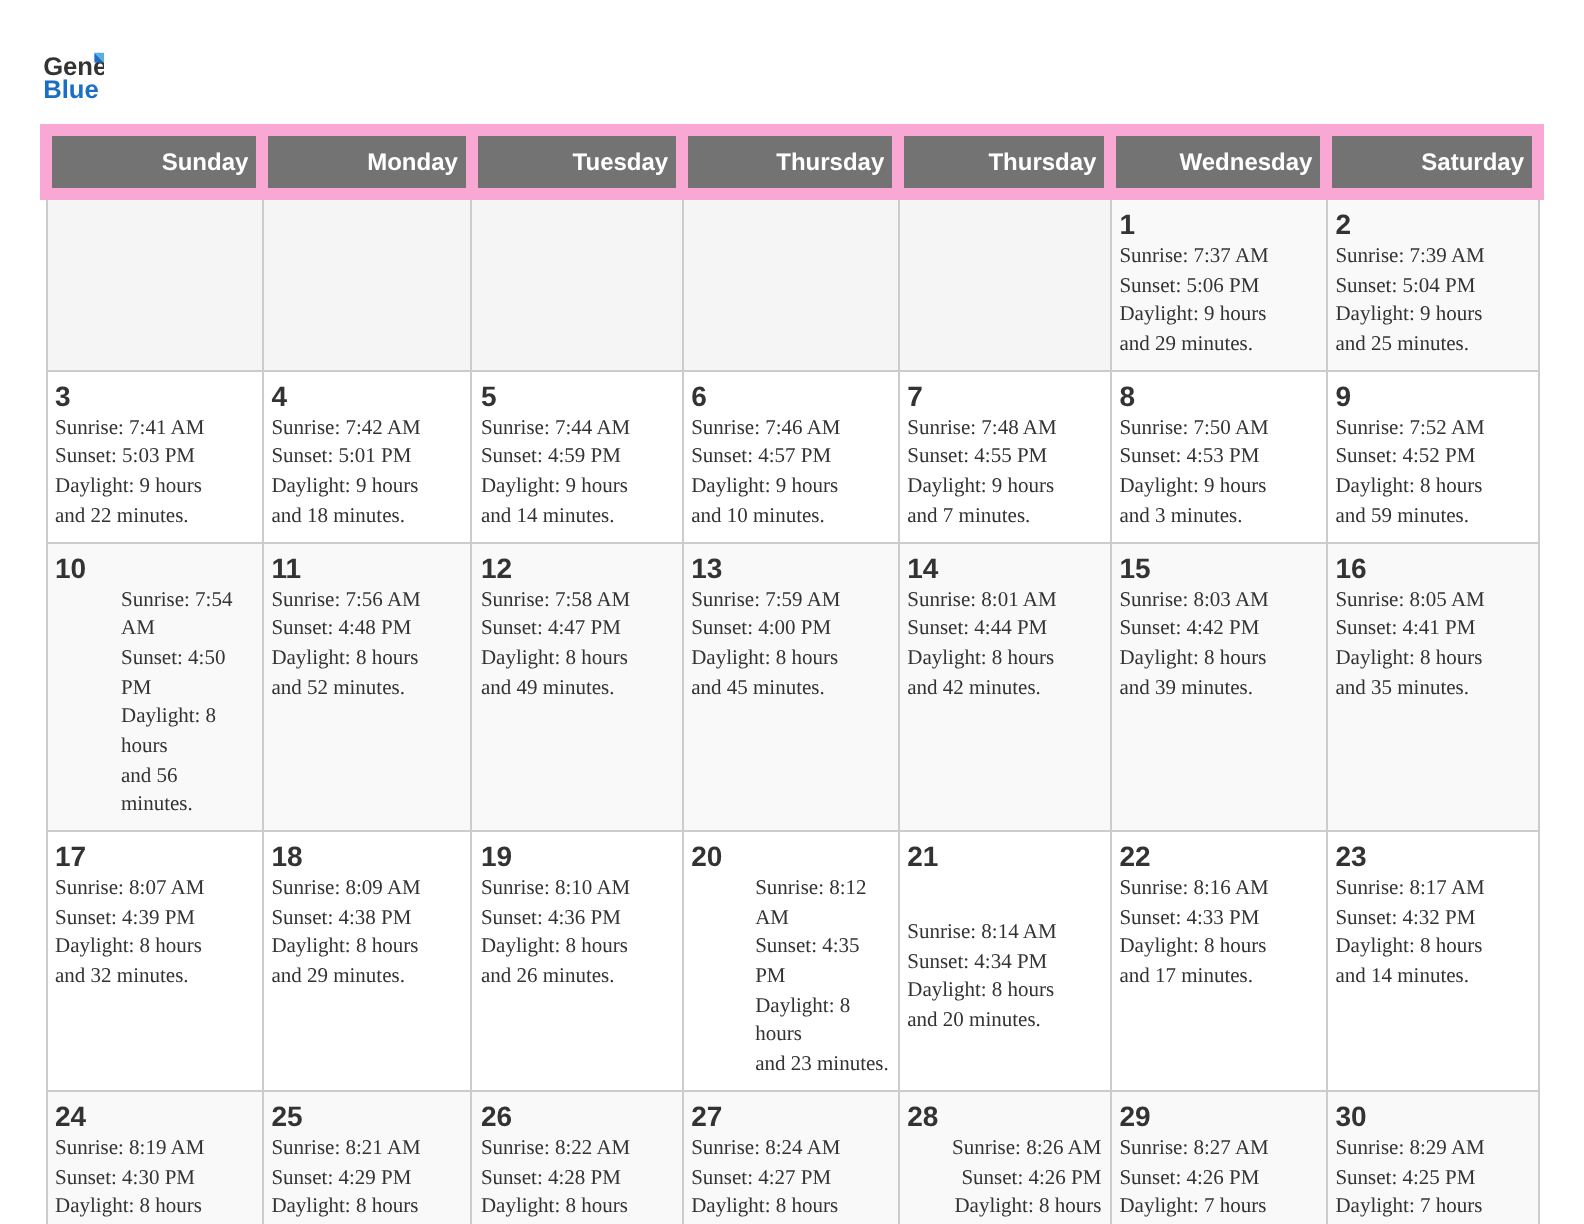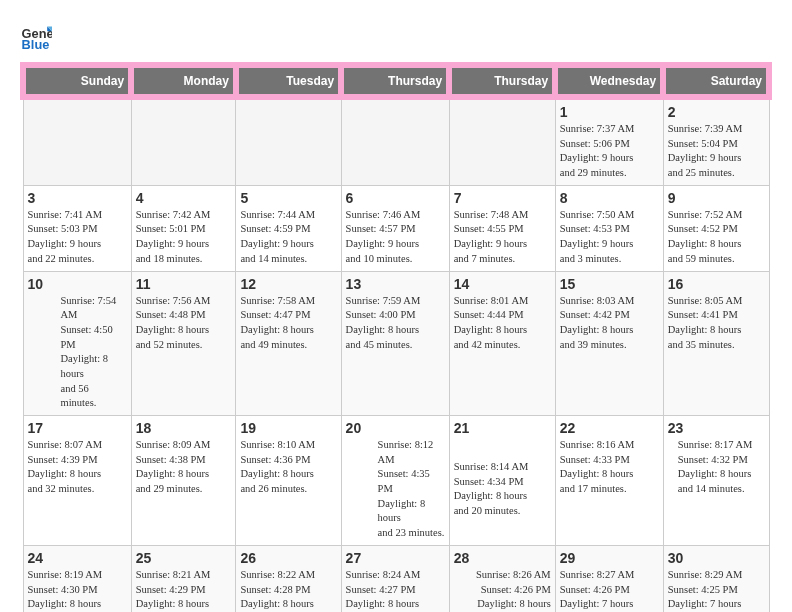--- a/index.html
+++ b/index.html
@@ -275,21 +275,21 @@
         </td>
         <td>
           <span class="day-num">22</span>
           <div class="day-info" style="white-space: pre-line;">Sunrise: 8:16 AM
 Sunset: 4:33 PM
 Daylight: 8 hours
 and 17 minutes.</div>
         </td>
         <td>
           <span class="day-num">23</span>
-          <div class="day-info" style="white-space: pre-line; margin-left: 10px;">Sunrise: 8:17 AM
+          <div class="day-info" style="white-space: pre-line;">Sunrise: 8:17 AM
 Sunset: 4:32 PM
 Daylight: 8 hours
 and 14 minutes.</div>
         </td>
       </tr>
       <tr>
         <td>
           <span class="day-num">24</span>
           <div class="day-info" style="white-space: pre-line;">Sunrise: 8:19 AM
 Sunset: 4:30 PM

